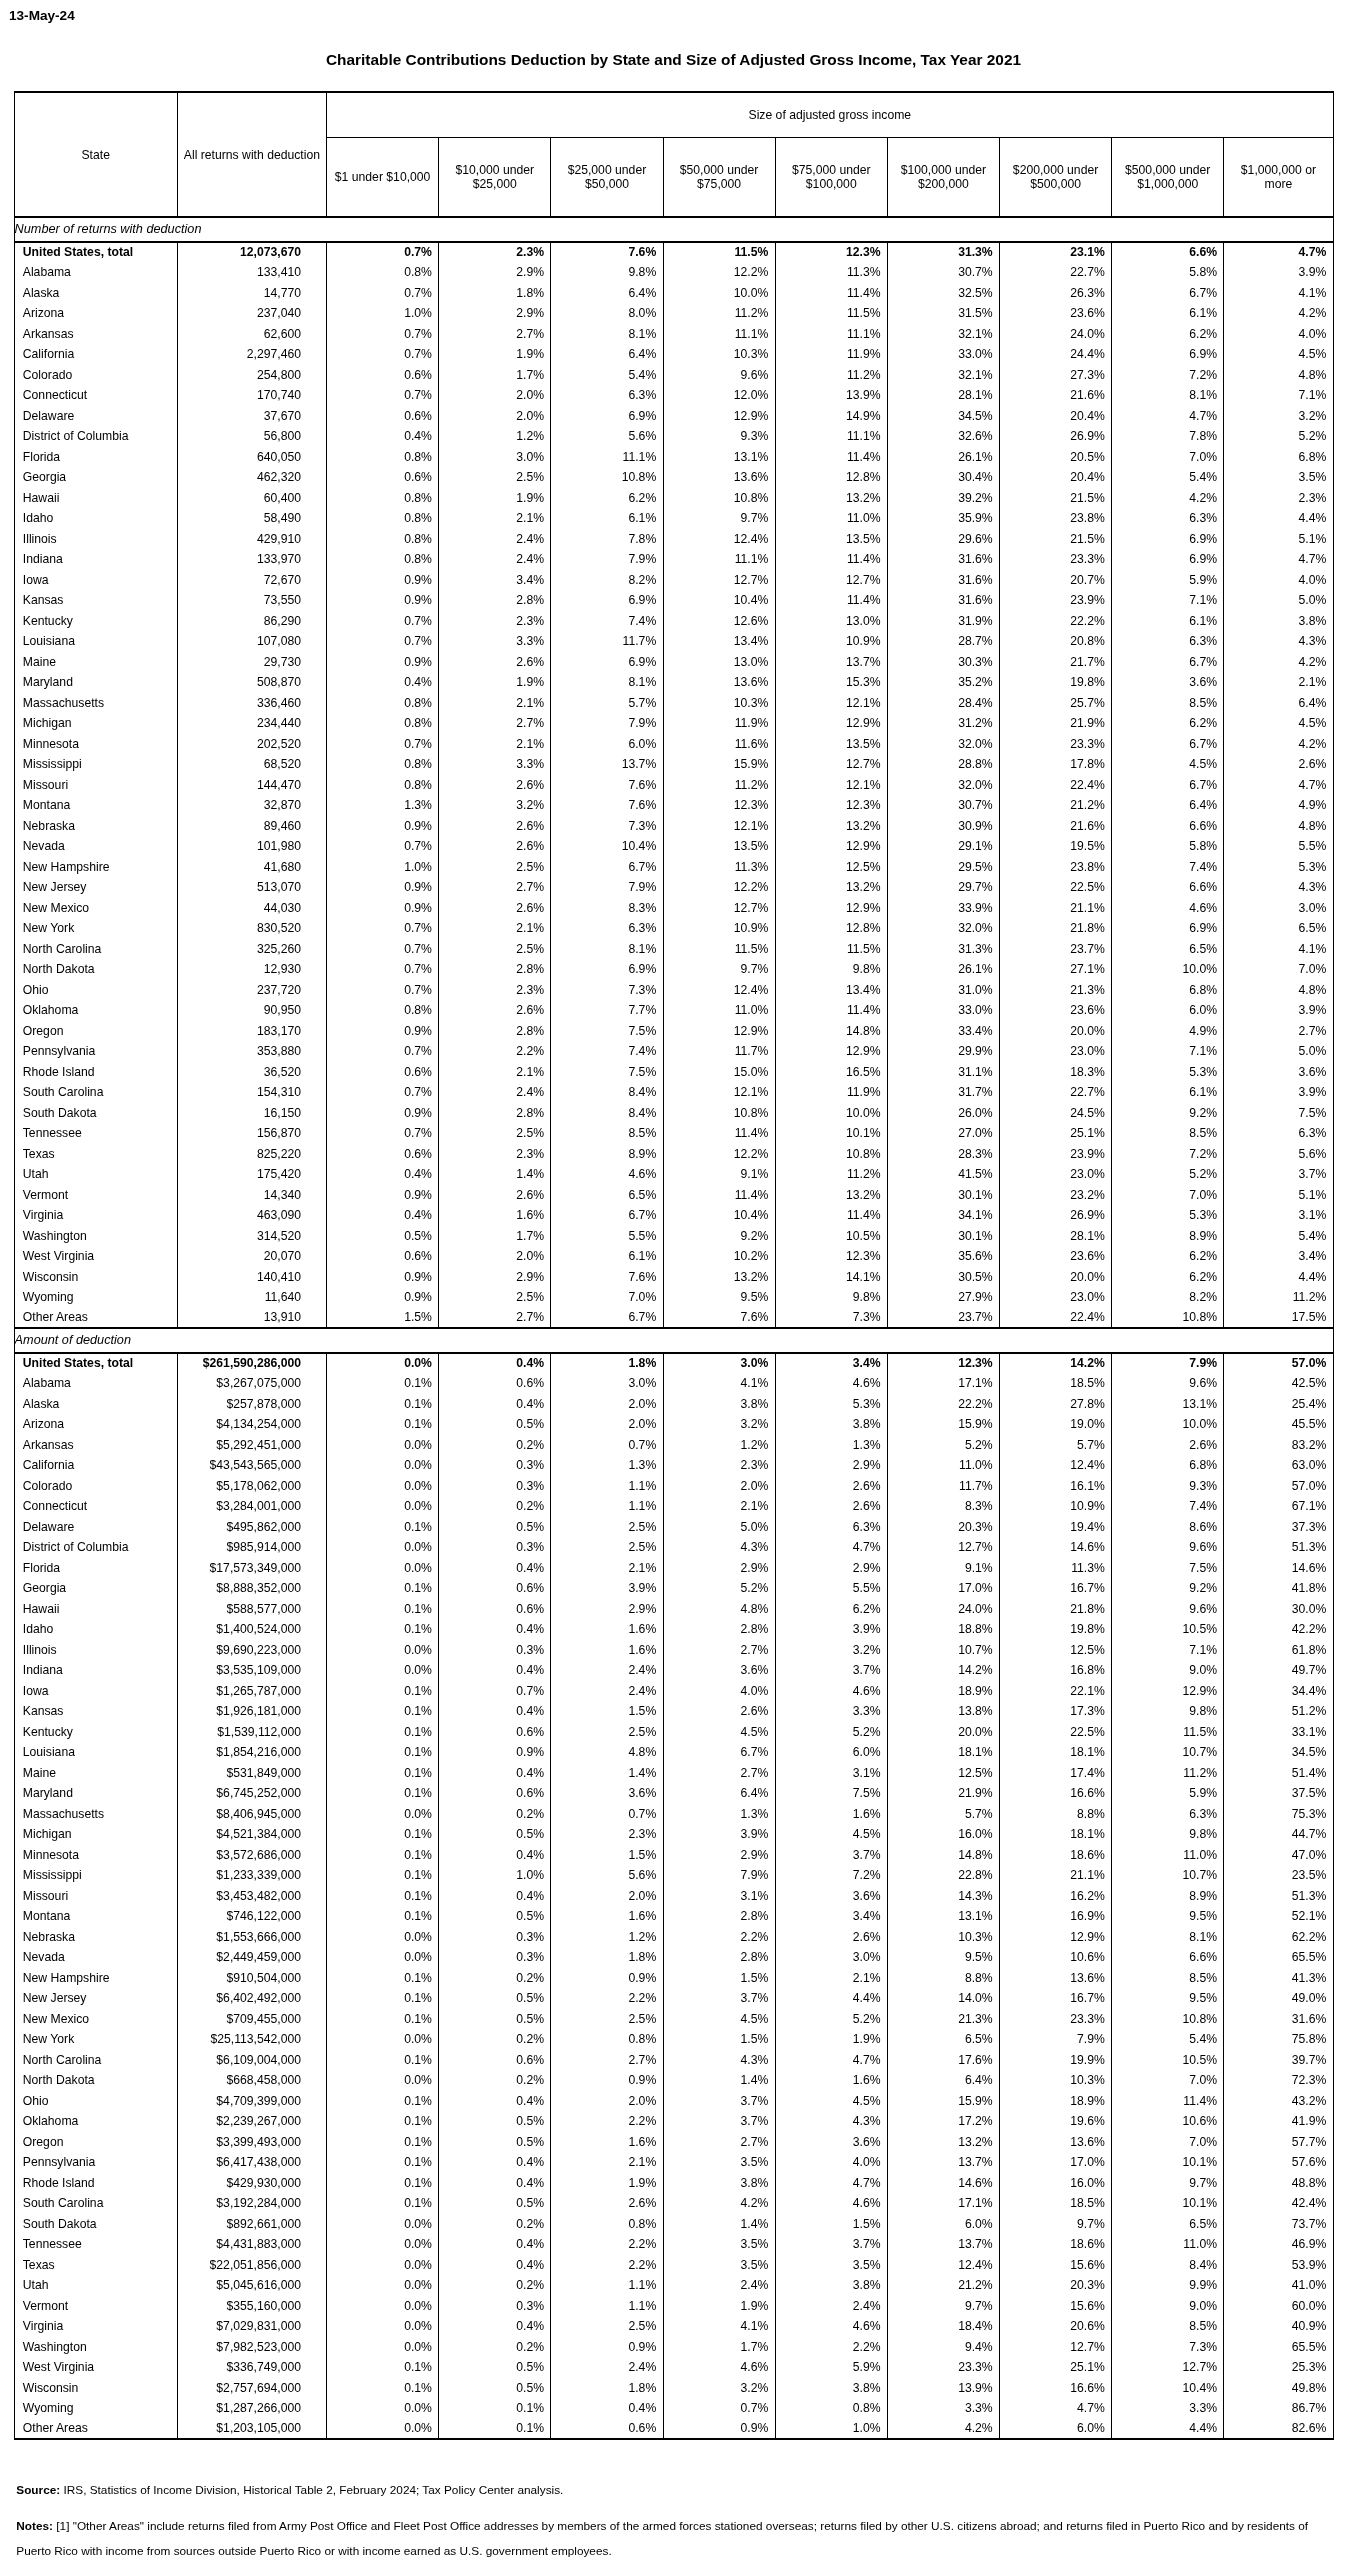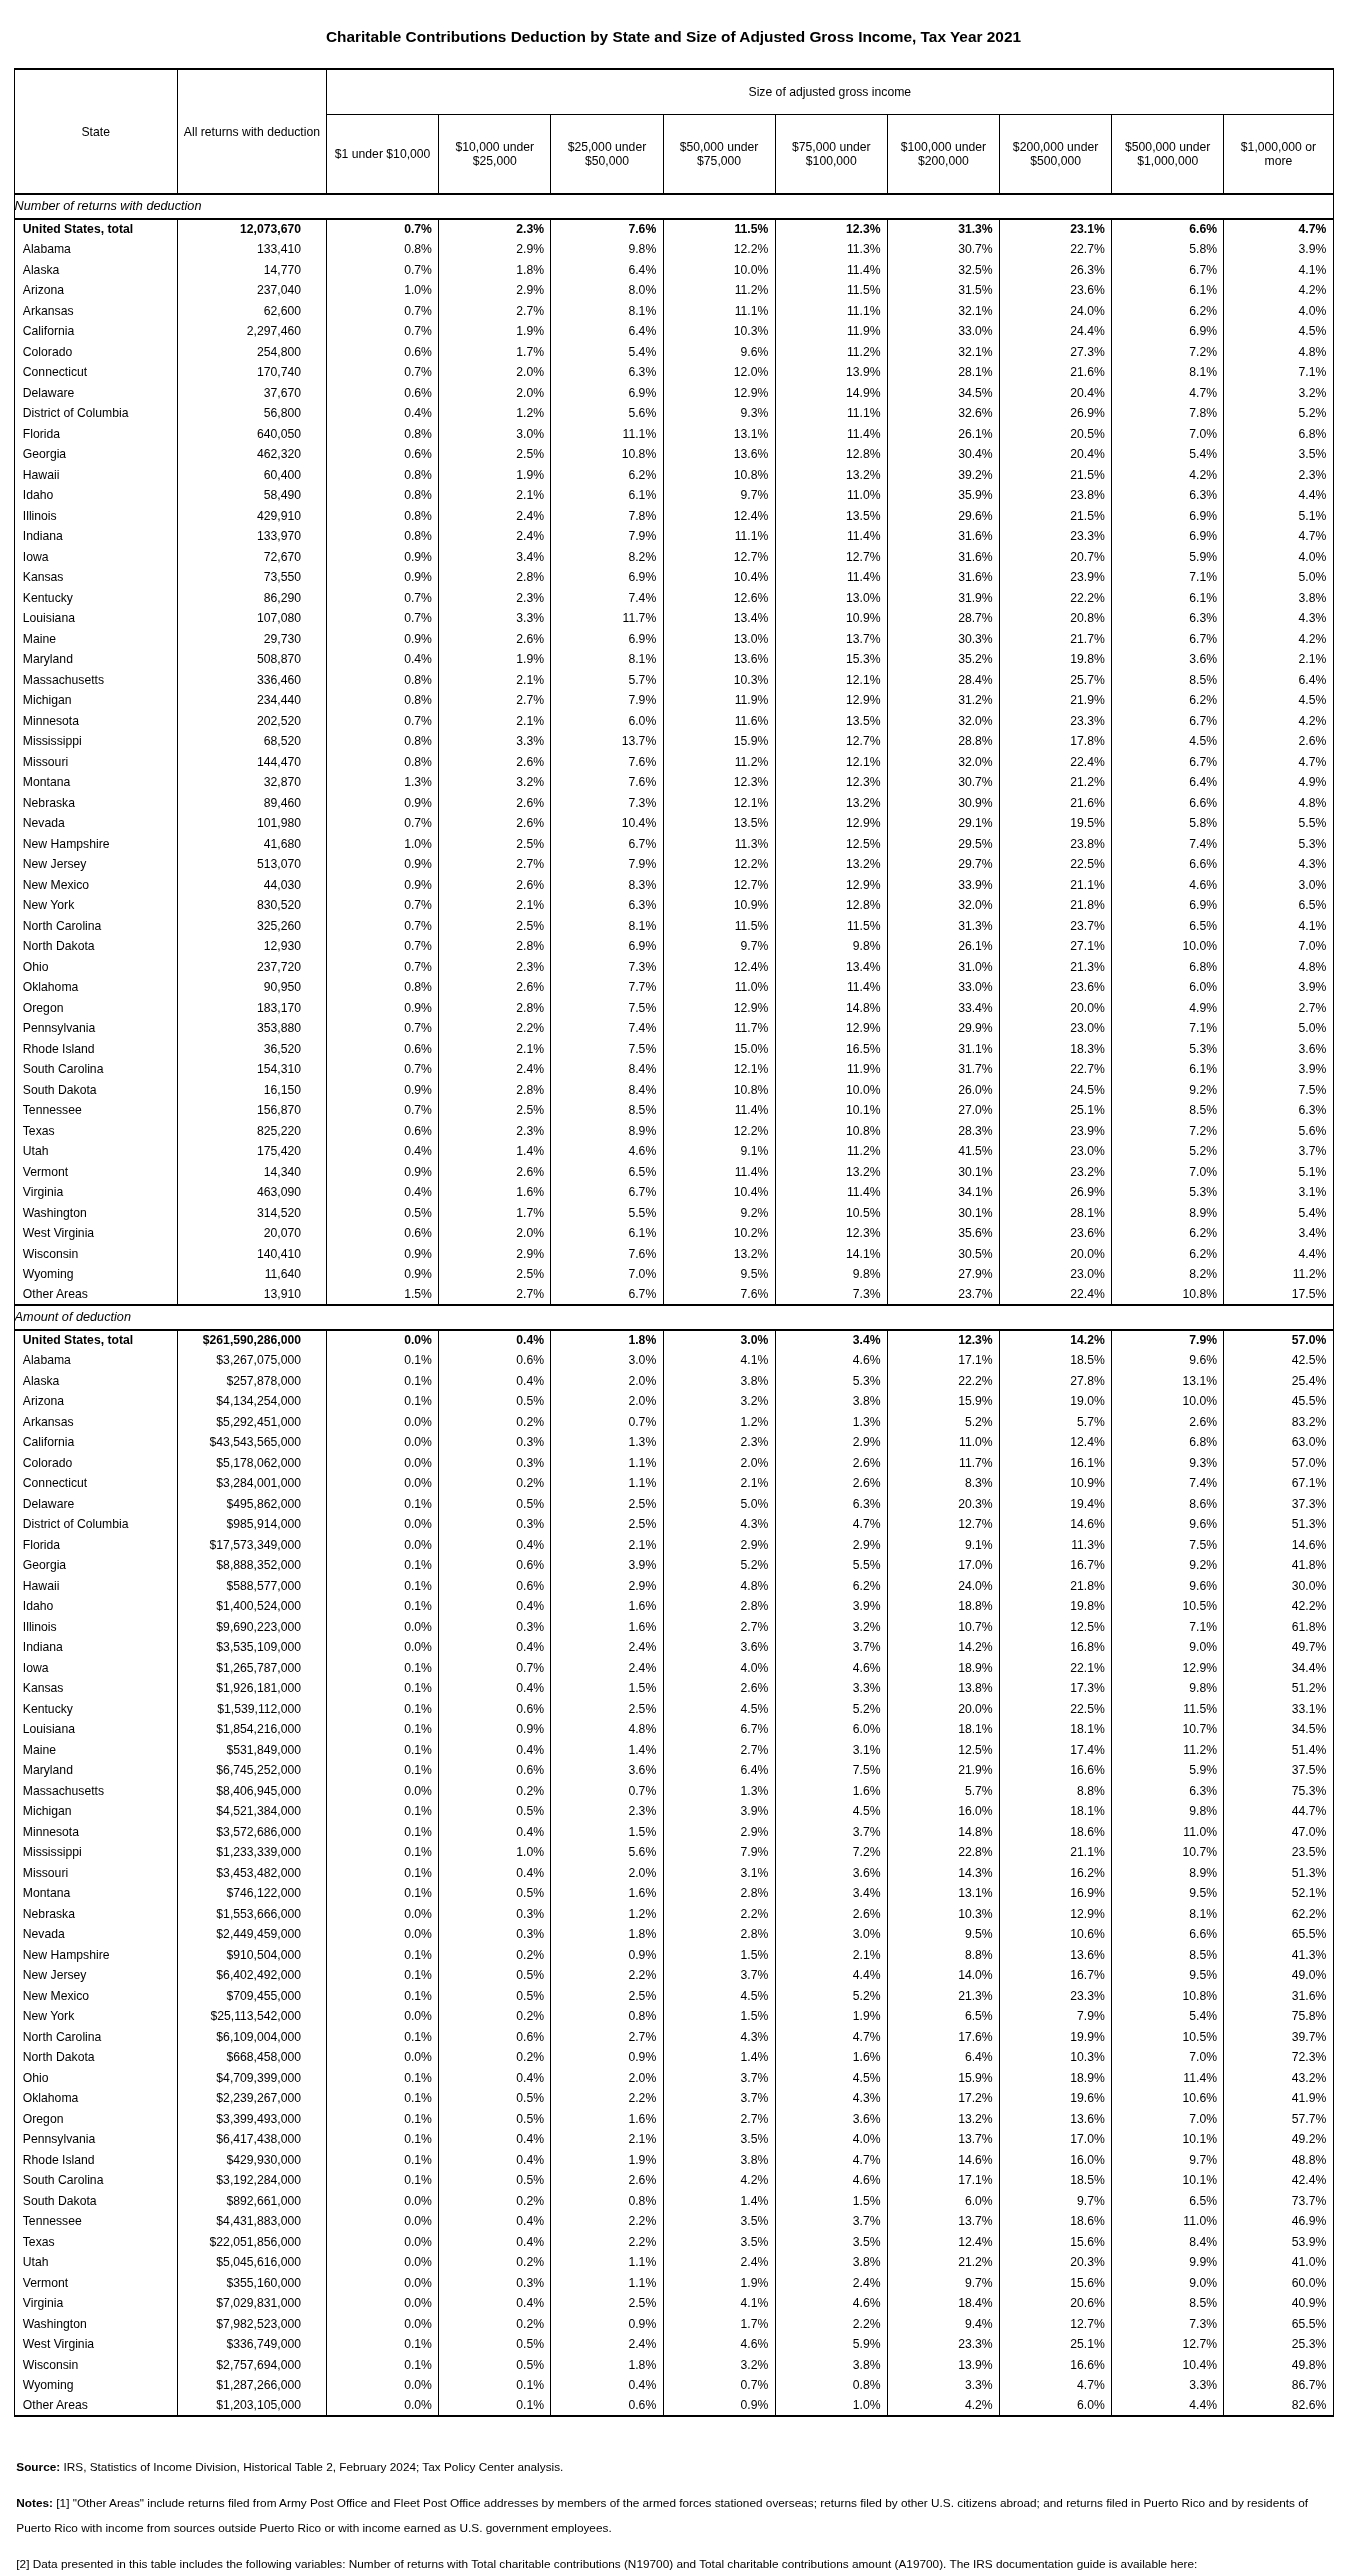--- a/index.html
+++ b/index.html
@@ -33,20 +33,21 @@
     height:24.5px; border-top:2.7px double #000; border-bottom:2.7px double #000;
   }
   .footer { margin:38px 16.3px 0 16.3px; font-size:11.8px; }
   .footer p { margin:0 0 11.8px 0; line-height:24.5px; }
   .b { font-weight:bold; }
 </style>
 </head>
 <body>
 
 <div>
+  <div class="date-label">13-May-24</div>
   <div class="page-title">Charitable Contributions Deduction by State and Size of Adjusted Gross Income, Tax Year 2021</div>
 
   <div class="table-wrap">
     <table class="main">
       <colgroup>
         <col style="width:163px">
           <col style="width:149px">
         <col style="width:112px">
           <col style="width:112px">
           <col style="width:112px">
@@ -1282,21 +1283,21 @@
             <td class="c-state">Pennsylvania</td>
             <td class="c-total">$6,417,438,000</td>
             <td class="c-pct">0.1%</td>
             <td class="c-pct">0.4%</td>
             <td class="c-pct">2.1%</td>
             <td class="c-pct">3.5%</td>
             <td class="c-pct">4.0%</td>
             <td class="c-pct">13.7%</td>
             <td class="c-pct">17.0%</td>
             <td class="c-pct">10.1%</td>
-            <td class="c-pct">49.2%</td>
+            <td class="c-pct">57.6%</td>
           </tr>
           <tr>
             <td class="c-state">Rhode Island</td>
             <td class="c-total">$429,930,000</td>
             <td class="c-pct">0.1%</td>
             <td class="c-pct">0.4%</td>
             <td class="c-pct">1.9%</td>
             <td class="c-pct">3.8%</td>
             <td class="c-pct">4.7%</td>
             <td class="c-pct">14.6%</td>

